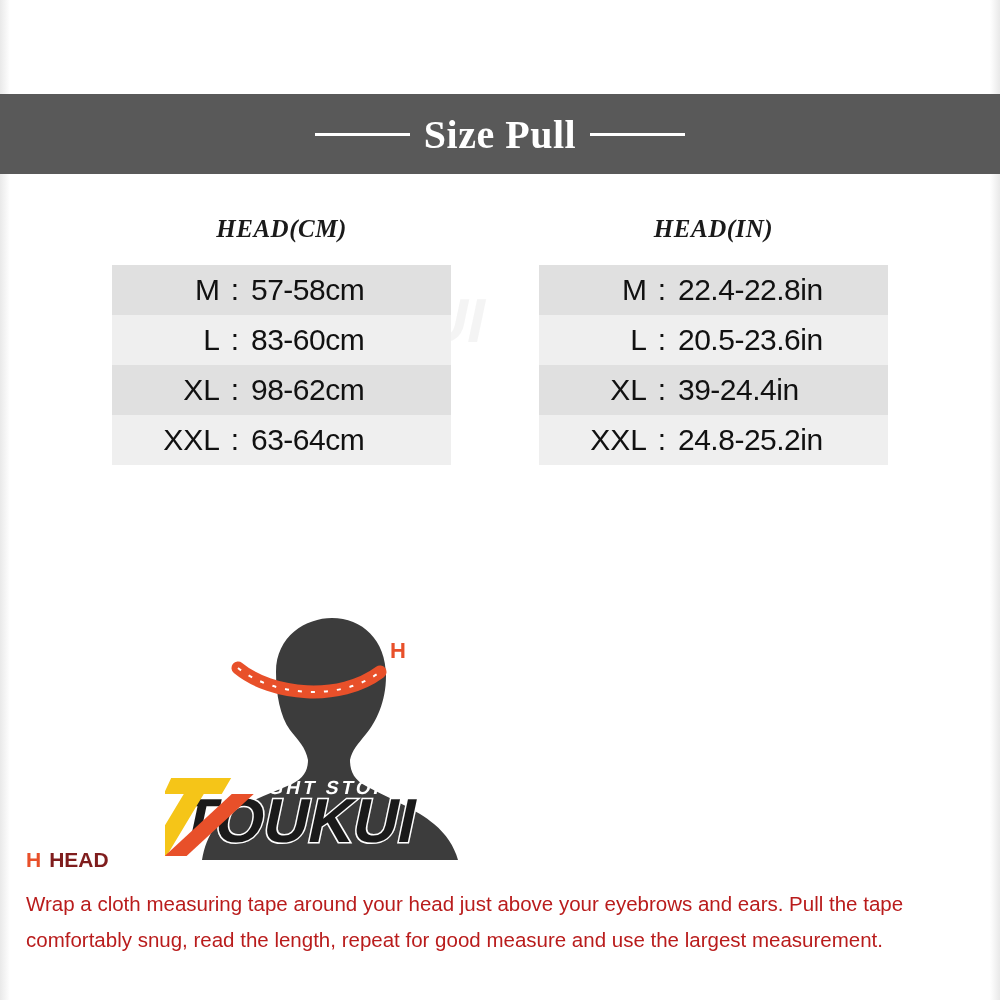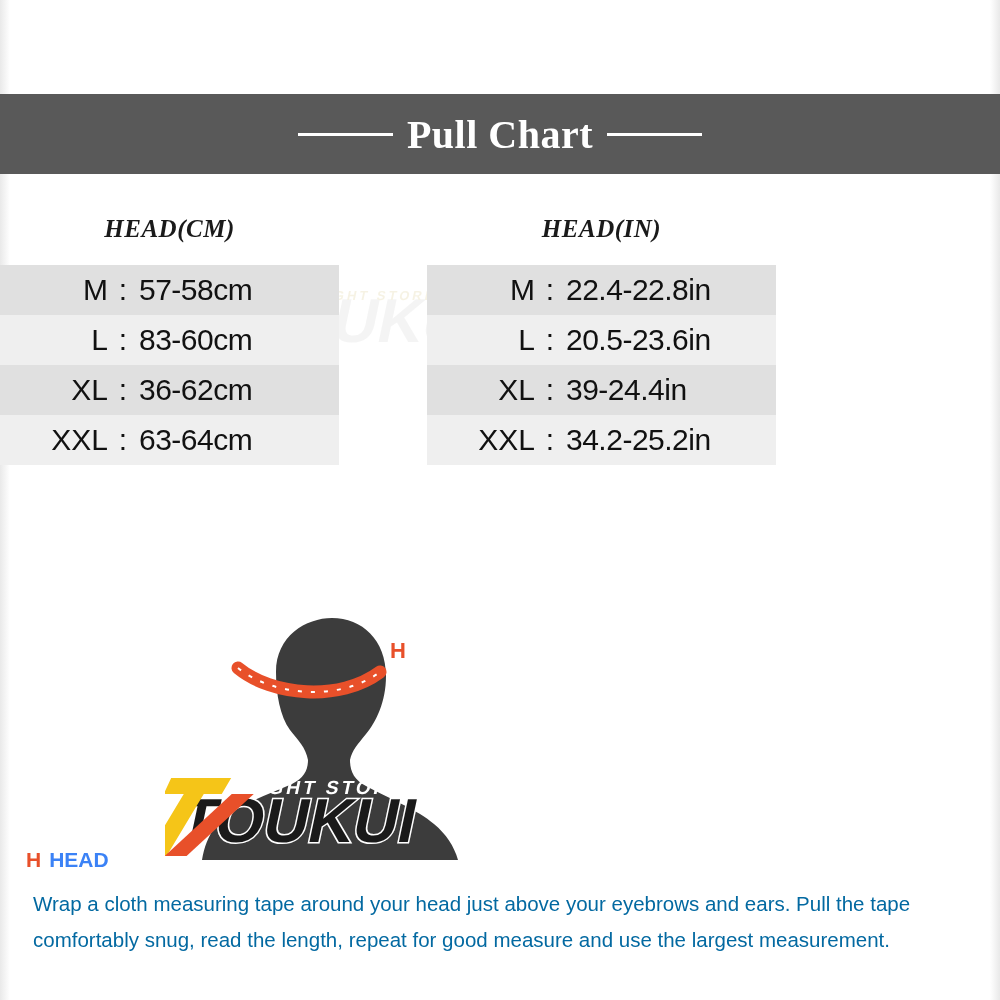--- a/index.html
+++ b/index.html
@@ -53,20 +53,21 @@
     white-space: nowrap;
   }
 
   
   .tables {
     position: absolute;
     top: 215px;
     left: 0;
     width: 1000px;
     display: flex;
+    justify-content: center;
     gap: 88px;
   }
   .table-block {
     display: flex;
     flex-direction: column;
     align-items: center;
   }
   .table-head {
     font-family: "Liberation Serif", serif;
     font-style: italic;
@@ -132,34 +133,33 @@
     display: flex;
     align-items: baseline;
     gap: 8px;
   }
   .legend-h {
     color: #e8502a;
     font-weight: bold;
     font-size: 21px;
   }
   .legend-label {
-    color: #3b82f6;
+    color: #7f1d1d;
     font-weight: bold;
     font-size: 21px;
   }
 
   .desc {
     position: absolute;
     top: 886px;
     left: 26px;
     width: 952px;
     font-size: 20.5px;
     line-height: 36px;
-    color: #0369a1;
-    margin-left: 7px;
+    color: #b91c1c;
   }
 
   
   .wm {
     position: absolute;
     pointer-events: none;
     user-select: none;
   }
   .wm-faint {
     top: 280px;
@@ -195,21 +195,21 @@
 <body>
 
 <div class="page">
 
   <div class="edge-shade-left"></div>
   <div class="edge-shade-right"></div>
 
   <div class="banner">
     <div class="banner-inner">
       <span class="banner-rule"></span>
-      <span class="banner-title">Pull Chart</span>
+      <span class="banner-title">Size Pull</span>
       <span class="banner-rule"></span>
     </div>
   </div>
 
   <div class="wm wm-faint">
     <svg width="330" height="90" viewBox="0 0 330 90" aria-hidden="true">
       <g transform="skewX(-12)">
         <text x="10" y="62" font-family="'Liberation Sans', sans-serif" font-weight="bold" font-size="62" fill="#cfcfcf">TOUKUI</text>
         <text x="58" y="20" font-family="'Liberation Sans', sans-serif" font-weight="bold" font-size="13" letter-spacing="3" fill="#d8c98a">KNIGHT STORE</text>
       </g>
@@ -228,21 +228,21 @@
           <td class="cell-value">57-58cm</td>
         </tr>
         <tr class="even">
           <td class="cell-size">L</td>
           <td class="cell-colon">:</td>
           <td class="cell-value">83-60cm</td>
         </tr>
         <tr class="odd">
           <td class="cell-size">XL</td>
           <td class="cell-colon">:</td>
-          <td class="cell-value">36-62cm</td>
+          <td class="cell-value">98-62cm</td>
         </tr>
         <tr class="even">
           <td class="cell-size">XXL</td>
           <td class="cell-colon">:</td>
           <td class="cell-value">63-64cm</td>
         </tr>
       </tbody>
         </table>
     </div>
 
@@ -261,21 +261,21 @@
           <td class="cell-value">20.5-23.6in</td>
         </tr>
         <tr class="odd">
           <td class="cell-size">XL</td>
           <td class="cell-colon">:</td>
           <td class="cell-value">39-24.4in</td>
         </tr>
         <tr class="even">
           <td class="cell-size">XXL</td>
           <td class="cell-colon">:</td>
-          <td class="cell-value">34.2-25.2in</td>
+          <td class="cell-value">24.8-25.2in</td>
         </tr>
       </tbody>
         </table>
     </div>
 
   </div>
 
 
   <div class="figure">
     <svg width="300" height="250" viewBox="0 0 300 250" aria-hidden="true">

